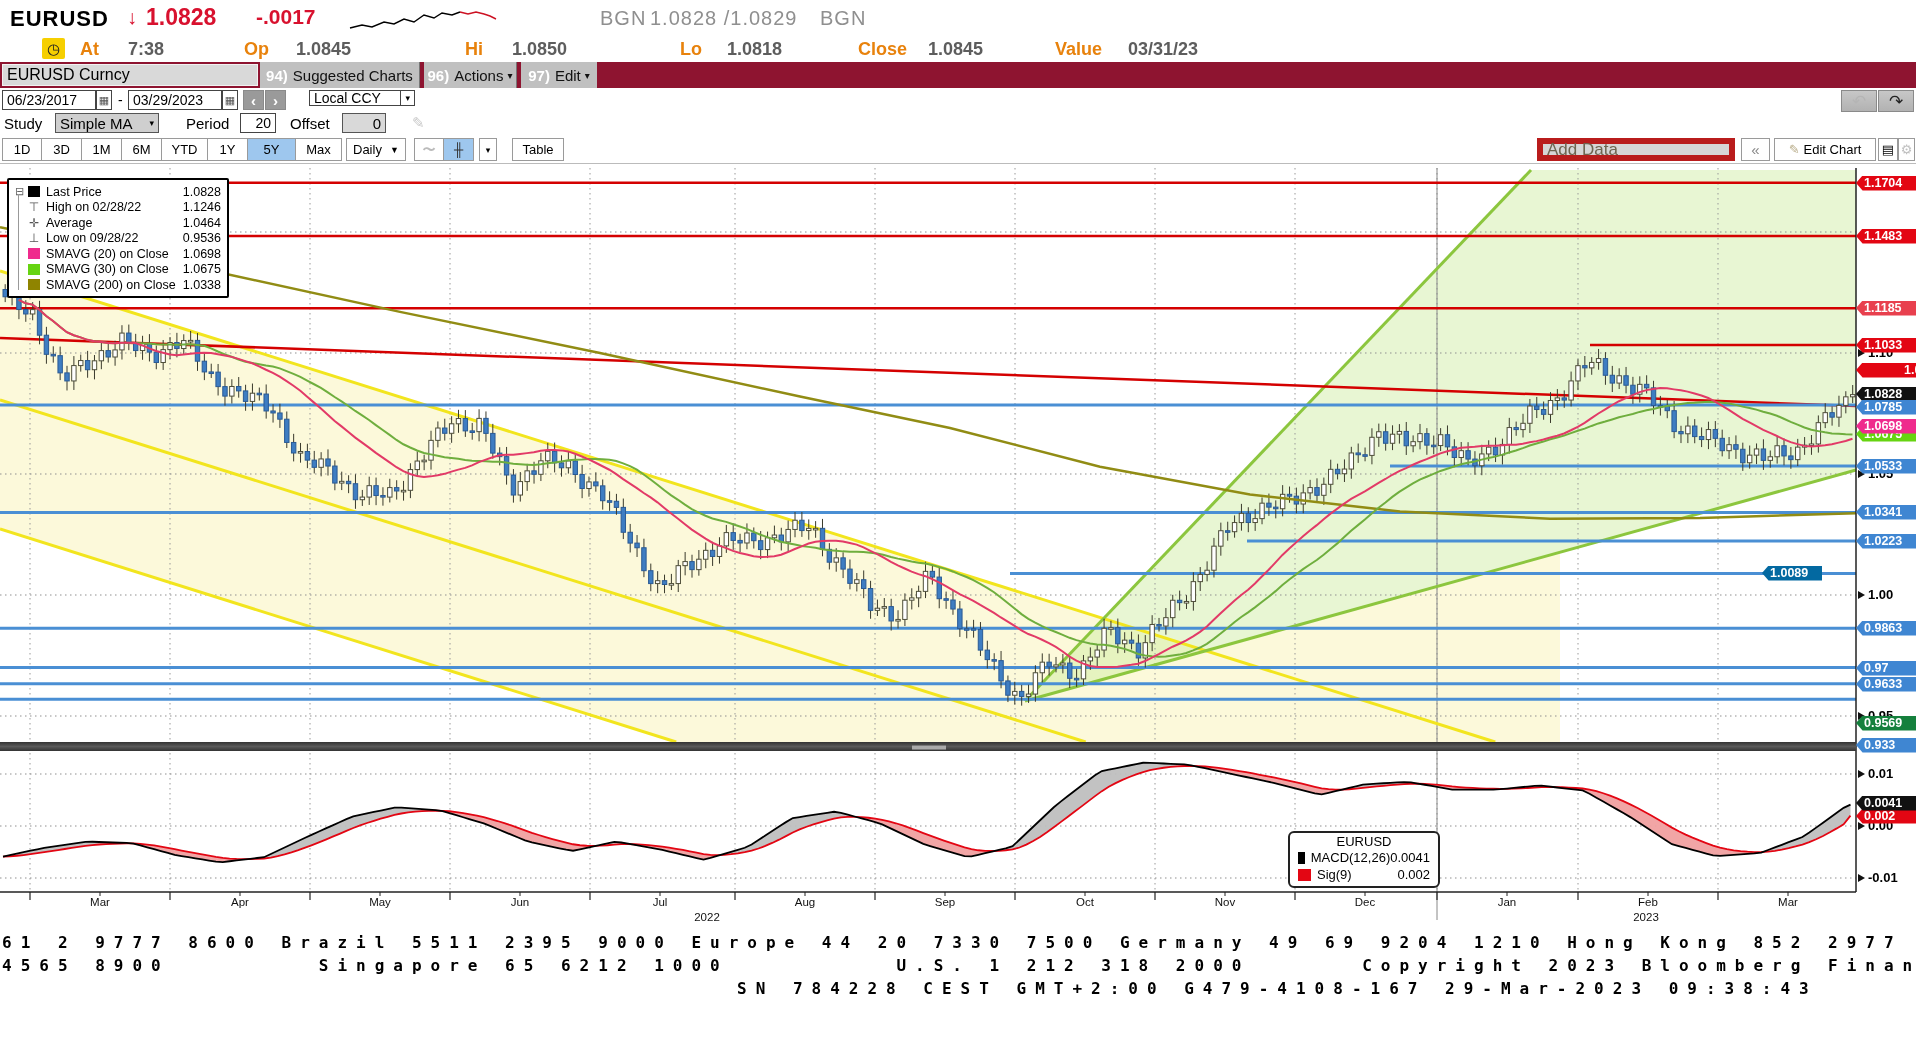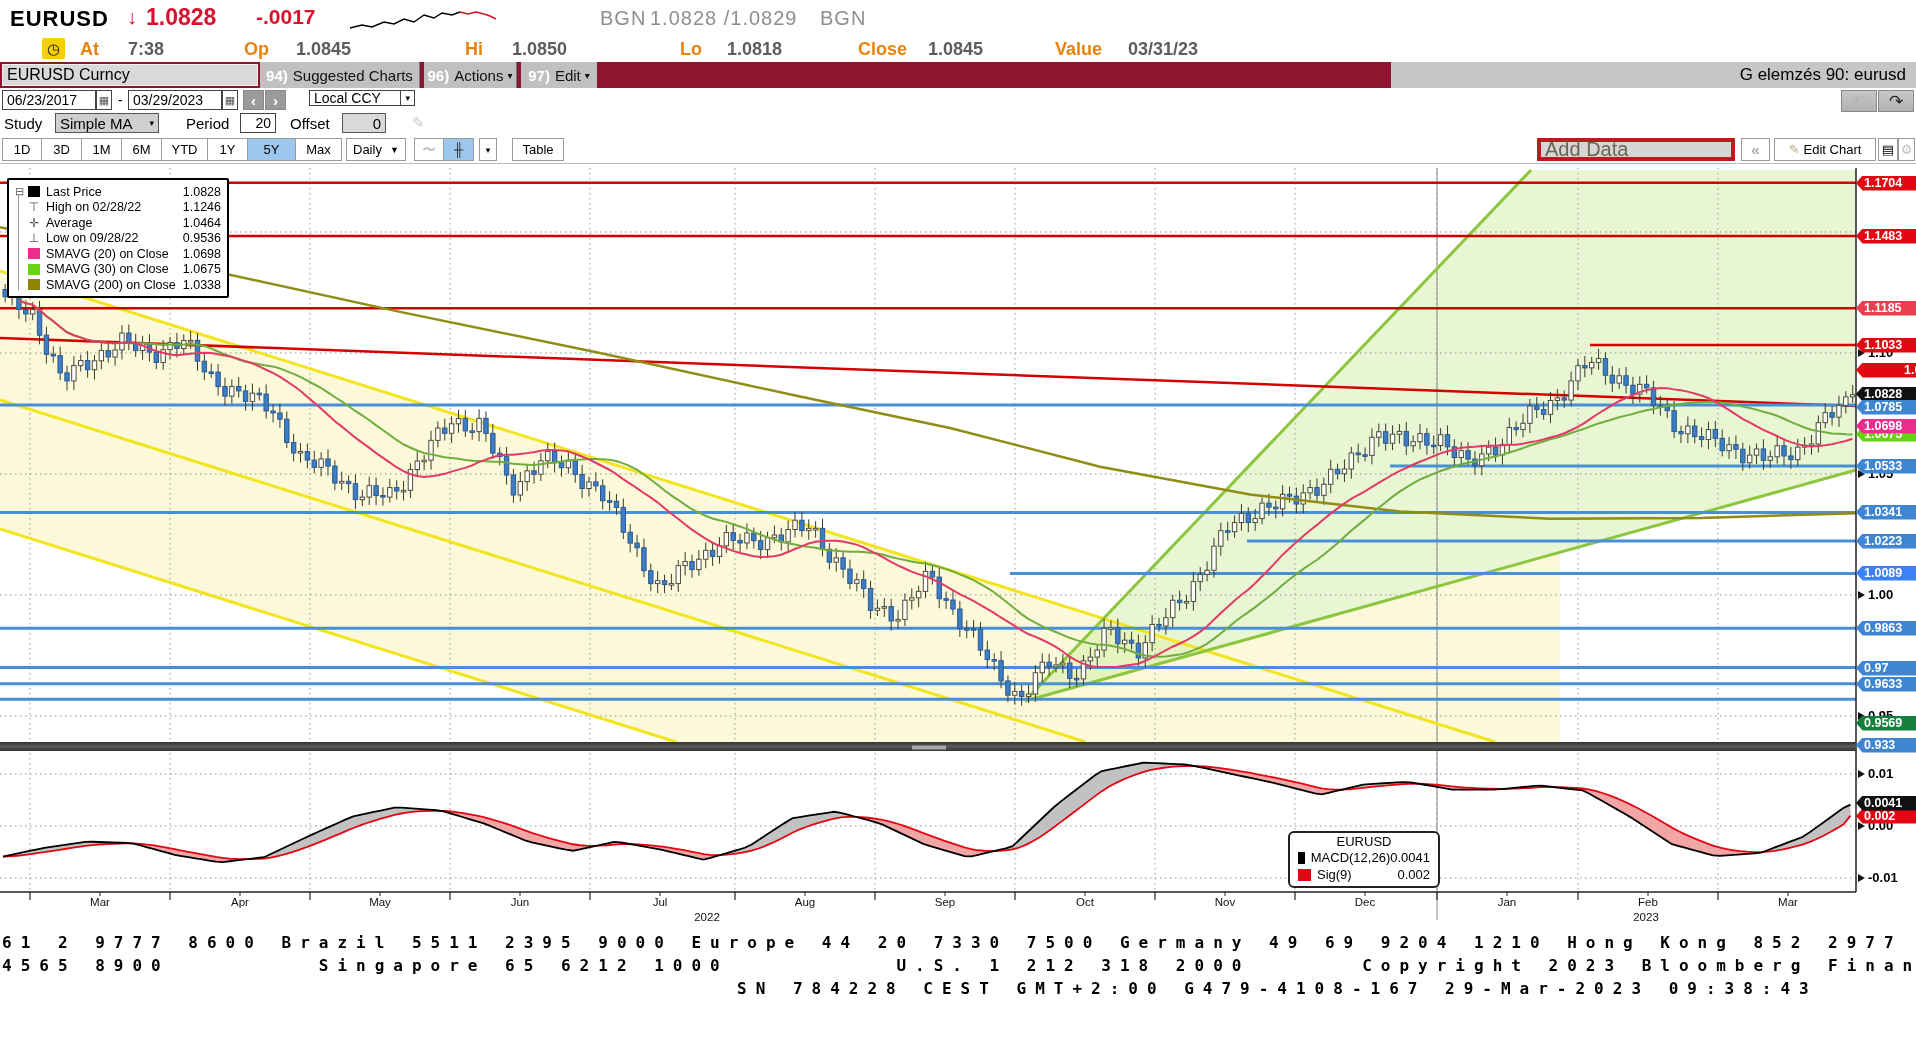--- a/index.html
+++ b/index.html
@@ -81,23 +81,20 @@
     <div class="abs chip" style="left:424px;top:0;width:93px;height:26px;background:#c0c0c0;border:none;border-right:1px solid #777;">
       <span class="chipnum">96)</span>
       <span>Actions</span>
       <span style="margin-left:4px;font-size:10px;">▾</span>
     </div>
     <div class="abs chip" style="left:521px;top:0;width:76px;height:26px;background:#c0c0c0;border:none;">
       <span class="chipnum">97)</span>
       <span>Edit</span>
       <span style="margin-left:4px;font-size:10px;">▾</span>
     </div>
-    <div class="abs" style="left:1391px;top:0;width:525px;height:26px;background:#c6c6c6;">
-      <span class="abs" style="right:10px;top:3px;font-size:17px;color:#000;">G elemzés 90: eurusd</span>
-    </div>
   </div>
 
   <div class="abs" style="left:0;top:88px;width:1916px;height:24px;background:#fff;">
     <div class="abs whitebox" style="left:2px;top:2px;width:94px;height:20px;">
         <span>06/23/2017</span>
       </div>
     <div class="abs whitebox" style="left:96px;top:2px;width:16px;height:20px;justify-content:center;font-size:11px;color:#555;">
         <span>▦</span>
       </div>
     <span class="abs" style="left:118px;top:4px;font-size:14px;">-</span>
@@ -162,21 +159,21 @@
       </div>
     <div class="abs tab active" style="left:444px;top:2px;width:30px;height:23px;color:#333;">
         <span>╫</span>
       </div>
     <div class="abs tab first" style="left:479px;top:2px;width:18px;height:23px;font-size:9px;">
         <span>▾</span>
       </div>
     <div class="abs tab first" style="left:512px;top:2px;width:52px;height:23px;">
         <span>Table</span>
       </div>
-    <div class="abs inbox" style="left:1537px;top:2px;width:198px;height:23px;color:#6e6550;font-size:20px;border:4px solid #b91c1c;">
+    <div class="abs inbox" style="left:1537px;top:2px;width:198px;height:23px;color:#6e6550;font-size:17px;border:6px solid #b91c1c;">
         <span>Add Data</span>
       </div>
     <div class="abs tab first" style="left:1741px;top:2px;width:29px;height:23px;color:#888;font-size:15px;">
         <span>«</span>
       </div>
     <div class="abs tab first" style="left:1774px;top:2px;width:102px;height:23px;">
       <span style="color:#b9ad8a;margin-right:4px;">✎</span>
       <span>Edit Chart</span>
     </div>
     <div class="abs tab first" style="left:1878px;top:2px;width:20px;height:23px;">
@@ -915,21 +912,21 @@
       <div class="tag abs" style="left: 1856px; top: 300.5px; background: rgb(232, 64, 78);">1.1185</div>
       <div class="tag abs" style="left: 1856px; top: 337.5px; background: rgb(227, 6, 19);">1.1033</div>
       <div class="tag abs" style="left: 1856px; top: 362.5px; background: rgb(227, 6, 19); padding-left: 48px;">1.093</div>
       <div class="tag abs" style="left: 1856px; top: 386.5px; background: rgb(17, 17, 17);">1.0828</div>
       <div class="tag abs" style="left: 1856px; top: 399.5px; background: rgb(63, 134, 210);">1.0785</div>
       <div class="tag abs" style="left: 1856px; top: 426.5px; background: rgb(102, 212, 17);">1.0675</div>
       <div class="tag abs" style="left: 1856px; top: 418.5px; background: rgb(239, 43, 141);">1.0698</div>
       <div class="tag abs" style="left: 1856px; top: 458.5px; background: rgb(63, 134, 210);">1.0533</div>
       <div class="tag abs" style="left: 1856px; top: 504.5px; background: rgb(63, 134, 210);">1.0341</div>
       <div class="tag abs" style="left: 1856px; top: 533.5px; background: rgb(63, 134, 210);">1.0223</div>
-      <div class="tag abs" style="left: 1856px; top: 565.5px; background: #3b82f6;">1.0089</div>
+      <div class="tag abs" style="left: 1762px; top: 565.5px; background: #0369a1;">1.0089</div>
       <div class="tag abs" style="left: 1856px; top: 620.5px; background: rgb(63, 134, 210);">0.9863</div>
       <div class="tag abs" style="left: 1856px; top: 660.5px; background: rgb(63, 134, 210);">0.97</div>
       <div class="tag abs" style="left: 1856px; top: 676.5px; background: rgb(63, 134, 210);">0.9633</div>
       <div class="tag abs" style="left: 1856px; top: 691.5px; background: #15803d; margin-top: 24px;">0.9569</div>
       <div class="tag abs" style="left: 1856px; top: 737.5px; background: rgb(63, 134, 210);">0.933</div>
       <div class="tag abs" style="left: 1856px; top: 808.5px; background: rgb(227, 6, 19);">0.002</div>
       <div class="tag abs" style="left: 1856px; top: 795.5px; background: rgb(17, 17, 17);">0.0041</div>
       <div class="mon abs" style="left: 100px; top: 896px;">Mar</div>
       <div class="mon abs" style="left: 240px; top: 896px;">Apr</div>
       <div class="mon abs" style="left: 380px; top: 896px;">May</div>

